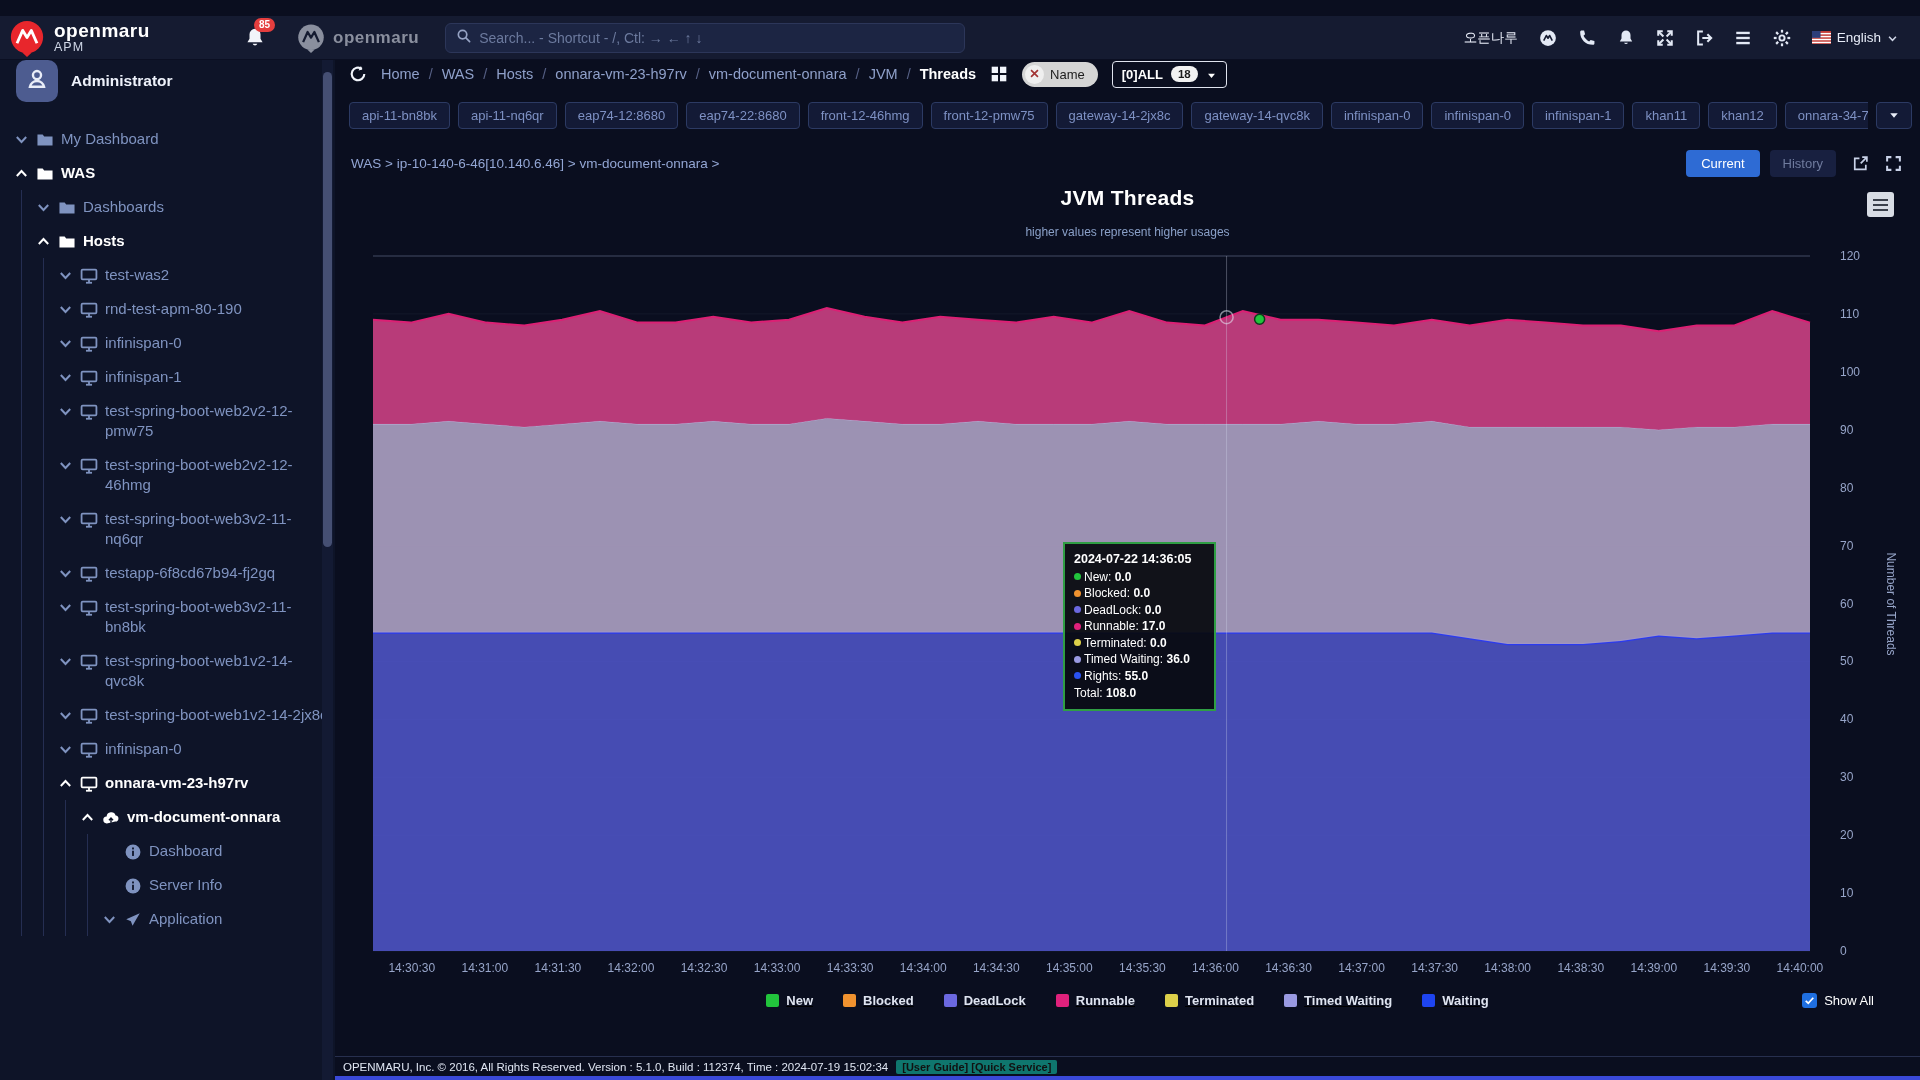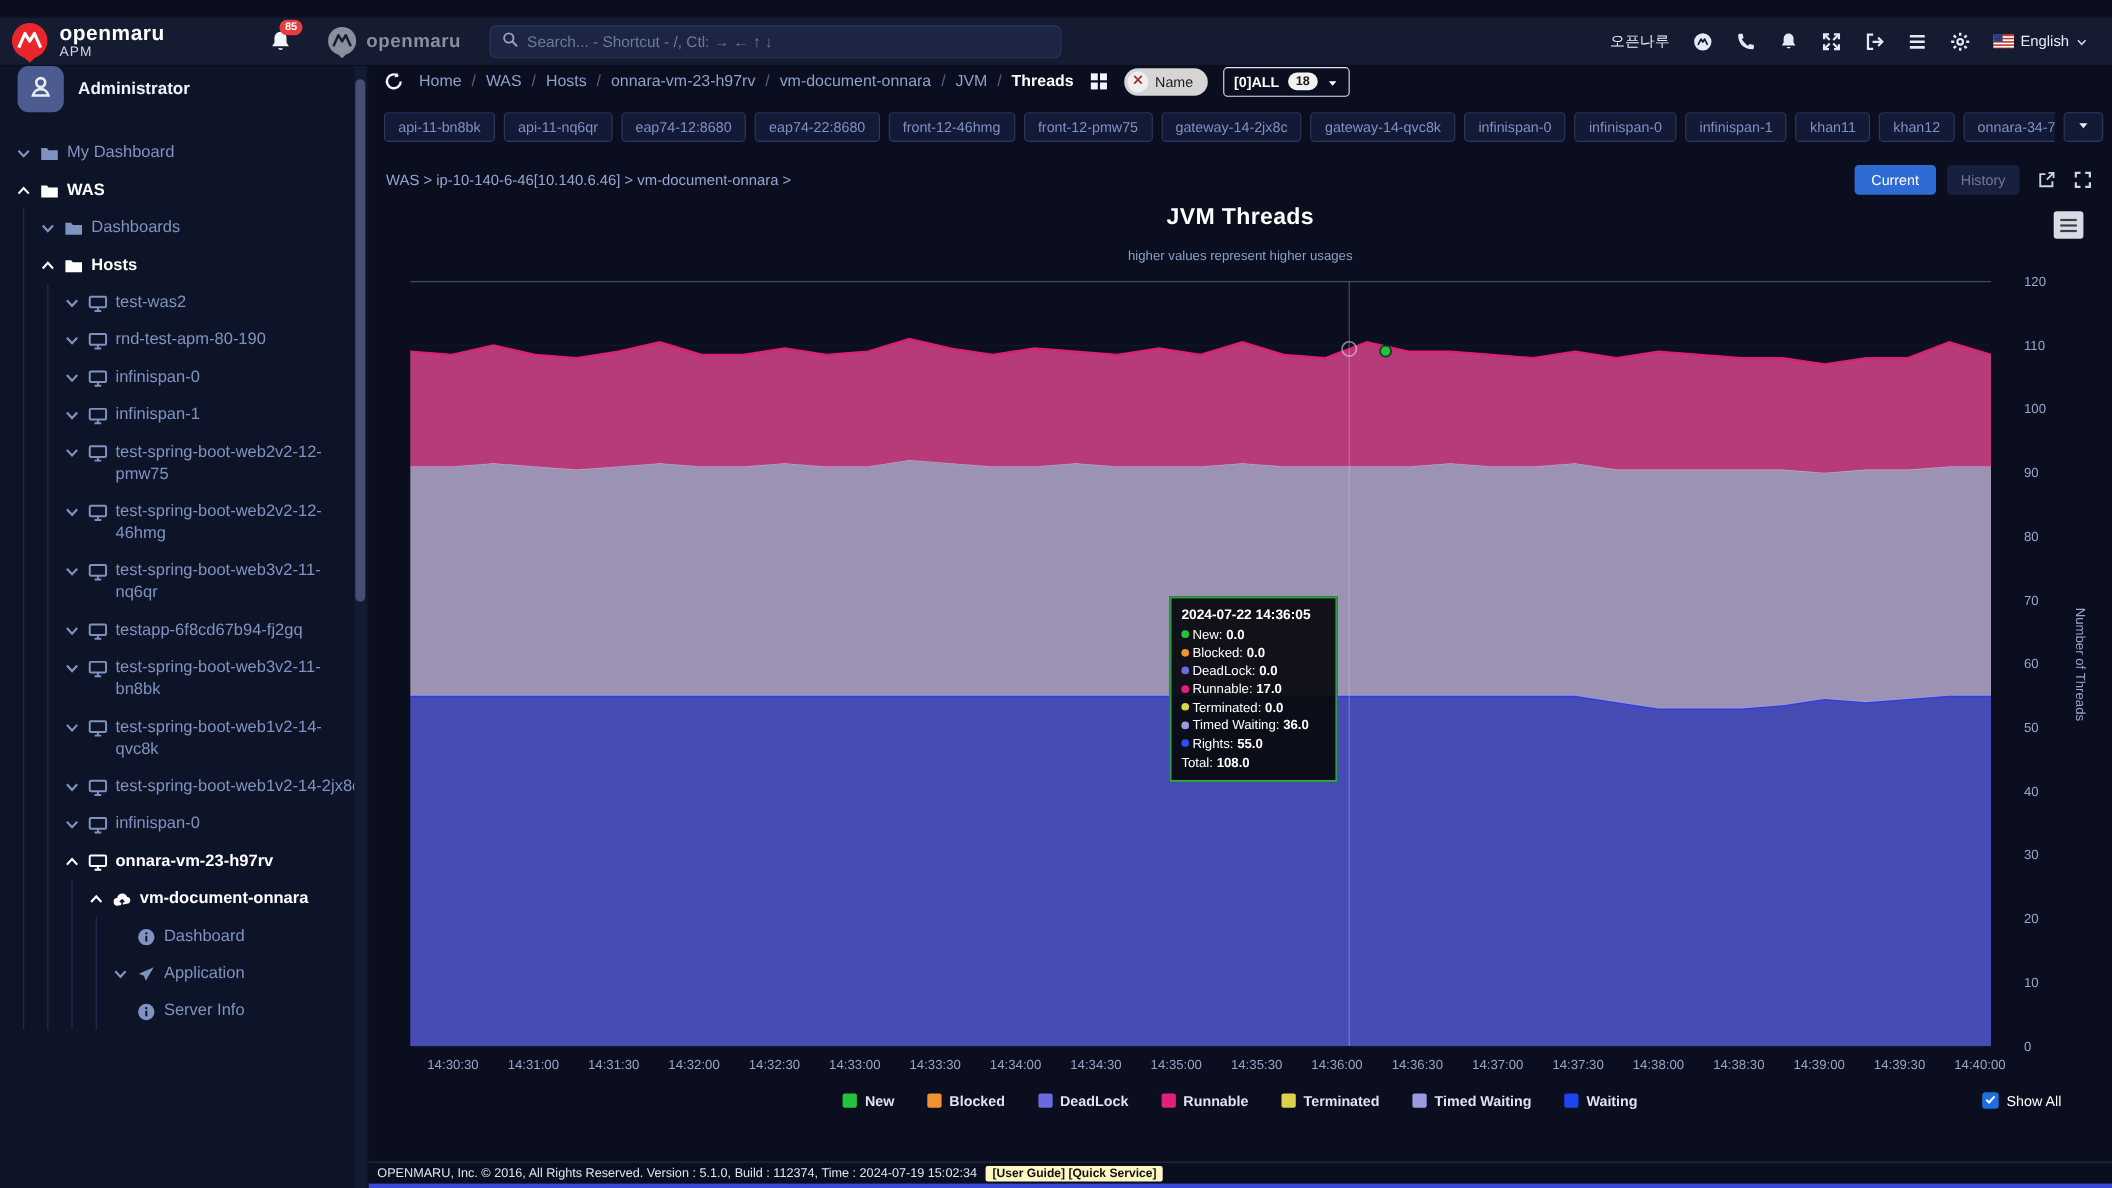--- a/index.html
+++ b/index.html
@@ -124,34 +124,34 @@
   .tooltip { position:absolute; left:728px; top:498px; width:153px; z-index:15;
     background:rgba(6,9,13,0.93); border:2px solid #2f9e44; padding:7px 9px;
     color:#fff; font-size:12px; line-height:16.5px; }
   .tt-title { font-weight:bold; font-size:12.5px; margin-bottom:1px; }
   .tt-row { display:flex; align-items:center; gap:3px; white-space:nowrap; }
   .tt-dot { width:7px; height:7px; border-radius:50%; flex:0 0 7px; }
   .tt-val { font-weight:bold; }
   .tt-total { margin-top:1px; }
 
   .legend { position:absolute; left:0; right:0; top:949px; display:flex;
-    justify-content:center; align-items:center; gap:30px; }
+    justify-content:center; align-items:center; gap:30px;text-decoration:underline; }
   .lg-item { display:flex; align-items:center; gap:7px; }
   .lg-sq { width:13px; height:13px; border-radius:2px; }
   .lg-label { color:#dfe4f0; font-size:13px; font-weight:bold; }
   .showall { position:absolute; right:46px; top:949px; display:flex; align-items:center; gap:7px; }
   .cbx { width:15px; height:15px; background:#1f6fe0; border-radius:3px;
     display:flex; align-items:center; justify-content:center; color:#fff; }
   .cbx svg { width:11px; height:11px; }
   .showall-label { color:#ffffff; font-size:13px; }
 
   .footer { position:absolute; left:0; right:0; top:1012px; height:20px;
     border-top:1px solid #272f4e; display:flex; align-items:center; gap:8px;
     padding-left:8px; color:#dfe5f2; font-size:11.5px; }
-  .footer .f-chip { background:#fef9c3; color:#111; padding:1px 6px; border-radius:2px;
+  .footer .f-chip { background:#0f766e; color:#111; padding:1px 6px; border-radius:2px;
     font-size:11px; font-weight:bold; }
   .bottom-strip { position:absolute; left:0; right:0; bottom:0; height:4px; background:#3a49d8; }
 </style>
 </head>
 <body>
 
 <div class="page">
 
   <header class="header">
     <div class="brand">
@@ -454,36 +454,36 @@
                 <div class="tree-row">
                   <span class="tw-chev"></span>
                   <span class="tw-ic"><svg viewBox="0 0 16 16">
                       <circle cx="8" cy="8" r="6.6" fill="currentColor"></circle>
                       <rect x="7.2" y="6.9" width="1.6" height="4.6" fill="#0e1428"></rect>
                       <rect x="7.2" y="4" width="1.6" height="1.7" fill="#0e1428"></rect>
                     </svg></span>
                   <span class="tw-label">Dashboard</span>
                 </div>
                 <div class="tree-row">
+                  <span class="tw-chev"></span>
+                  <span class="tw-ic"><svg viewBox="0 0 16 16">
+                      <circle cx="8" cy="8" r="6.6" fill="currentColor"></circle>
+                      <rect x="7.2" y="6.9" width="1.6" height="4.6" fill="#0e1428"></rect>
+                      <rect x="7.2" y="4" width="1.6" height="1.7" fill="#0e1428"></rect>
+                    </svg></span>
+                  <span class="tw-label">Server Info</span>
+                </div>
+                <div class="tree-row">
                   <span class="tw-chev"><svg viewBox="0 0 16 16">
                       <path d="M3 5.3 8 10.7 13 5.3" fill="none" stroke="currentColor" stroke-width="2.1"></path>
                     </svg></span>
                   <span class="tw-ic"><svg viewBox="0 0 16 16">
                       <path d="M14 2 2 7.4l4.1 1.6L7.6 13l2-3.4L14 2z" fill="currentColor"></path>
                     </svg></span>
                   <span class="tw-label">Application</span>
-                </div>
-                <div class="tree-row">
-                  <span class="tw-chev"></span>
-                  <span class="tw-ic"><svg viewBox="0 0 16 16">
-                      <circle cx="8" cy="8" r="6.6" fill="currentColor"></circle>
-                      <rect x="7.2" y="6.9" width="1.6" height="4.6" fill="#0e1428"></rect>
-                      <rect x="7.2" y="4" width="1.6" height="1.7" fill="#0e1428"></rect>
-                    </svg></span>
-                  <span class="tw-label">Server Info</span>
                 </div>
               </div>
             </div>
           </div>
         </div>
       </nav>
     <div class="sb-track"></div>
     <div class="sb-thumb"></div>
   </aside>
 

